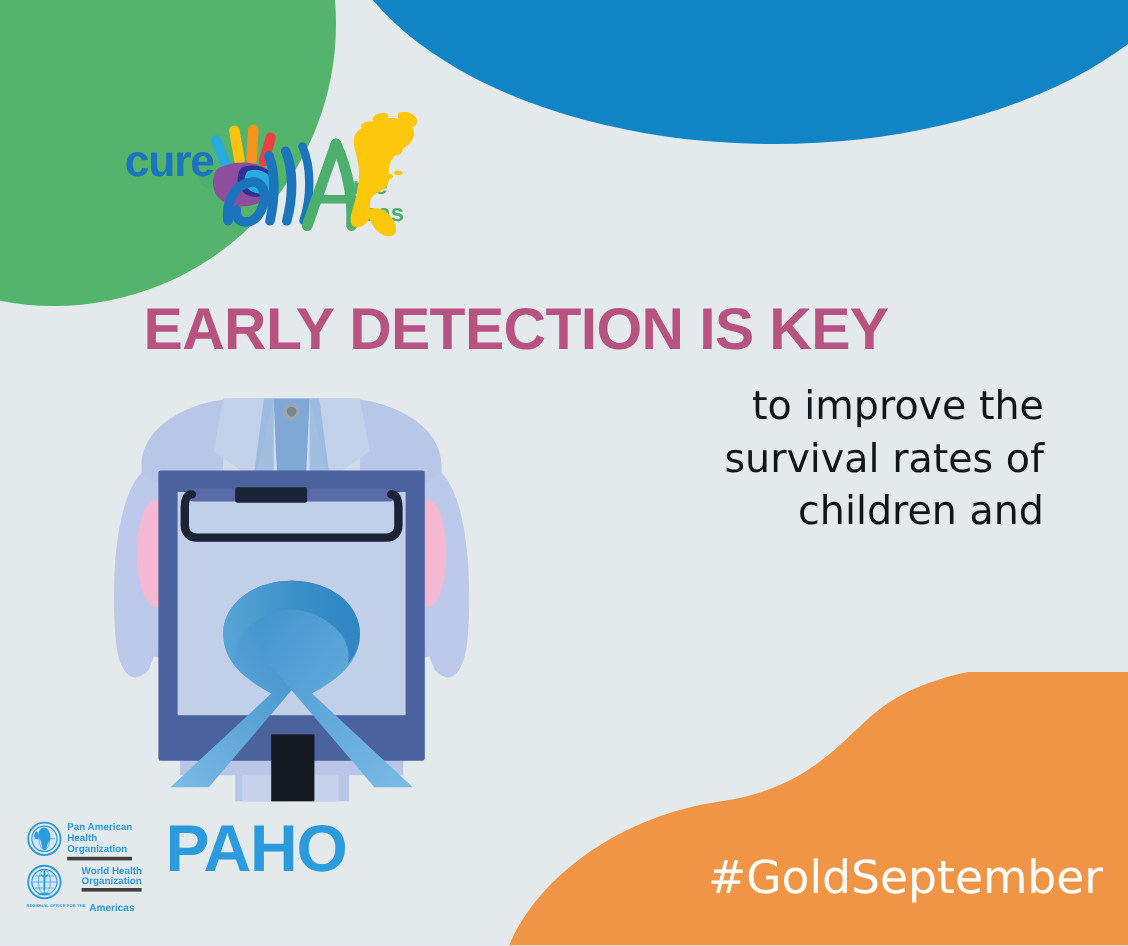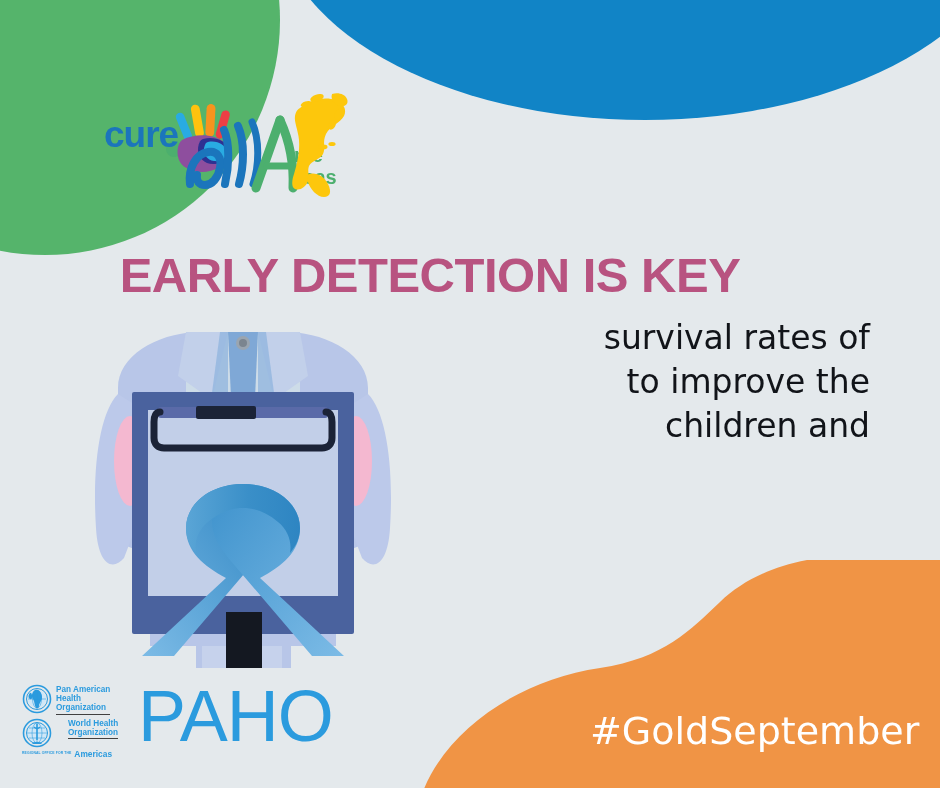--- a/index.html
+++ b/index.html
@@ -45,29 +45,29 @@
   .illustration{position:absolute;left:78px;top:316px;width:330px;height:352px;}
 
   
   .paho-lockup{position:absolute;left:22px;top:684px;width:390px;height:80px;}
   .paho-emblems{position:absolute;left:0;top:0;width:112px;height:76px;}
   .emblem-row{display:flex;align-items:flex-start;gap:4px;}
   .emblem-txt{
     color:#2b9bde;font-size:8.2px;line-height:1.12;font-weight:bold;
     font-family:"Liberation Sans","DejaVu Sans",sans-serif;padding-top:1px;
   }
-  .emblem-txt.underlined{border-bottom:1px solid #404040;padding-bottom:1px;}
+  .emblem-txt.underlined{border-bottom:3px solid #404040;padding-bottom:1px;}
   .regional-line{display:flex;align-items:center;gap:3px;margin-top:1px;}
   .regional-tiny{color:#2b9bde;font-size:3.4px;font-weight:bold;letter-spacing:.1px;
     font-family:"Liberation Sans",sans-serif;transform:translateY(-1.5px);}
   .regional-americas{color:#2b9bde;font-size:8.4px;font-weight:bold;
     font-family:"Liberation Sans",sans-serif;}
   .paho-word{
     position:absolute;left:116px;top:-4px;
-    color:#2b9bde;font-weight:normal;font-size:72px;letter-spacing:-1px;
+    color:#2b9bde;font-weight:bold;font-size:55px;letter-spacing:-1px;
     font-family:"Liberation Sans","DejaVu Sans",sans-serif;line-height:1;
   }
 
   
   .hashtag{
     position:absolute;left:590px;top:709px;
     color:#ffffff;font-size:38px;font-weight:400;
     font-family:"DejaVu Sans","Liberation Sans",sans-serif;
     white-space:nowrap;
   }
@@ -125,22 +125,22 @@
       <ellipse cx="235" cy="22" rx="4" ry="6" transform="rotate(25 235 22)"></ellipse>
       <ellipse cx="228" cy="33" rx="3.4" ry="5" transform="rotate(30 228 33)"></ellipse>
       <ellipse cx="219" cy="55" rx="4.5" ry="2.4"></ellipse>
       <ellipse cx="228" cy="52" rx="3.6" ry="2"></ellipse>
     </g>
   </svg>
 
   <div class="headline">EARLY DETECTION IS KEY</div>
 
   <div class="subcopy">
+    <div>to improve the</div>
     <div>survival rates of</div>
-    <div>to improve the</div>
     <div>children and</div>
   </div>
 
   <svg class="illustration" viewBox="0 0 330 352">
     <defs>
       <linearGradient id="ribLeft" x1="0" y1="0" x2="1" y2="1">
         <stop offset="0%" stop-color="#3E92CC"></stop>
         <stop offset="100%" stop-color="#7CBBE6"></stop>
       </linearGradient>
       <linearGradient id="ribRight" x1="1" y1="0" x2="0" y2="1">

